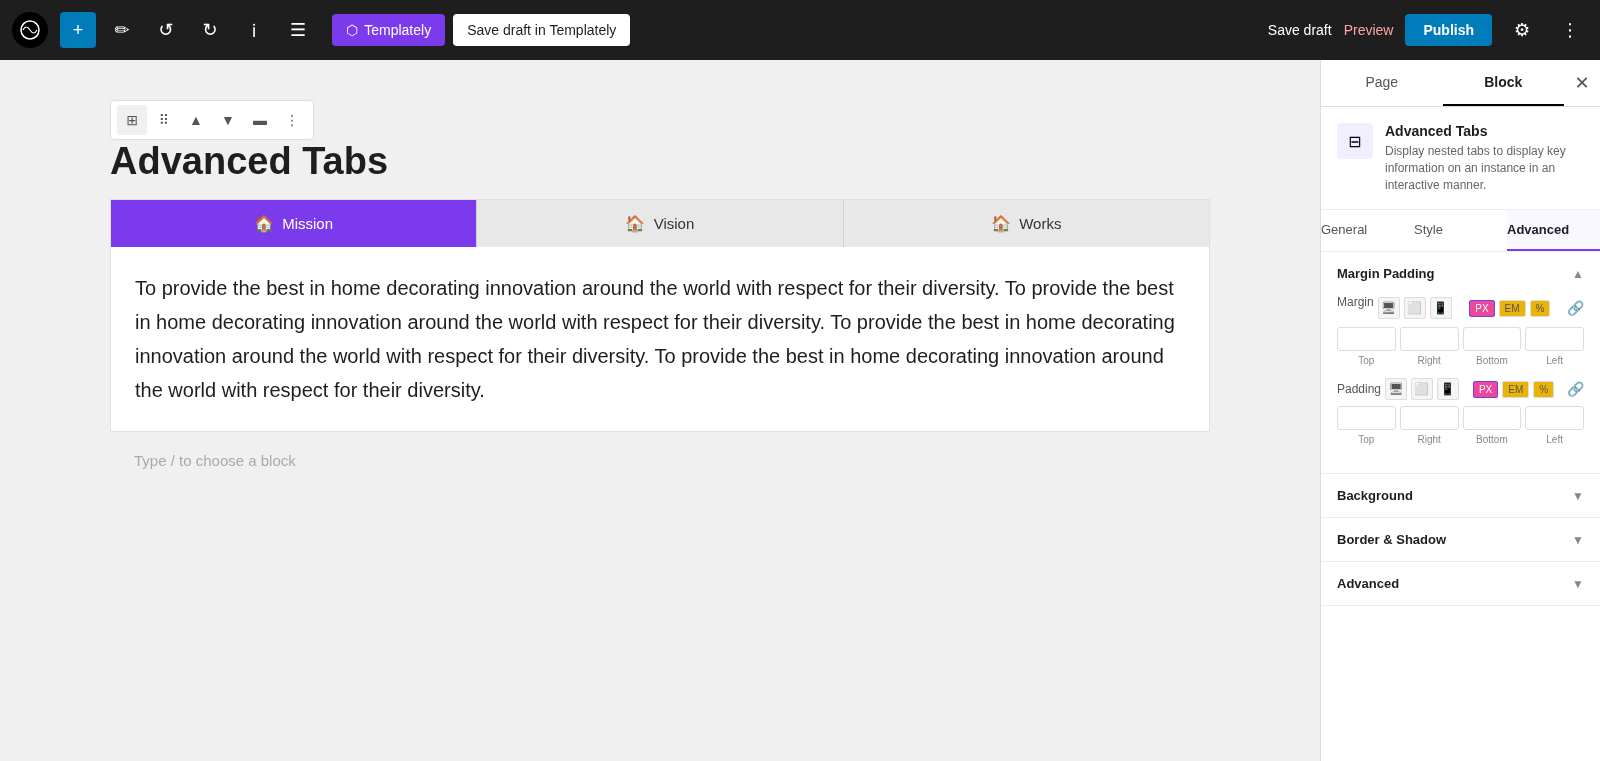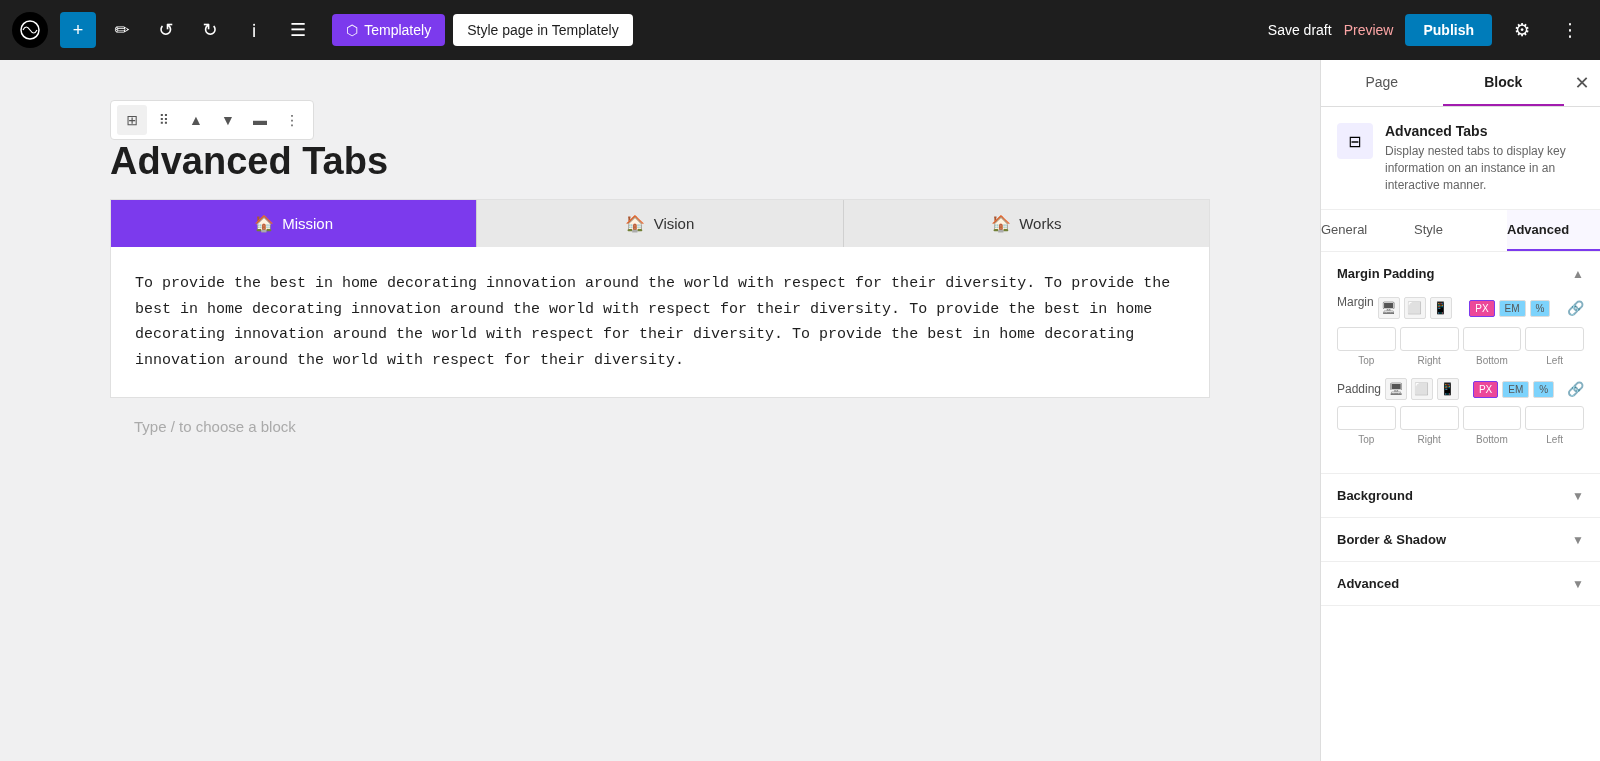--- a/index.html
+++ b/index.html
@@ -70,21 +70,21 @@
       flex: 1; padding: 14px 20px; text-align: center; cursor: pointer;
       background: #e8e8e8; display: flex; align-items: center; justify-content: center;
       gap: 8px; font-size: 15px; color: #333; border-right: 1px solid #d0d0d0;
     }
     .tab-item:last-child { border-right: none; }
     .tab-item.active { background: #7c3aed; color: #fff; }
     .tab-item .tab-icon { font-size: 16px; }
 
     
     .tab-content { padding: 24px; }
-    .tab-content p { font-size: 15px; line-height: 1.7; color: #1e1e1e; font-family: Liberation Mono, monospace; }
+    .tab-content p { font-size: 20px; line-height: 1.7; color: #1e1e1e; }
 
     
     .block-placeholder {
       padding: 20px 24px; color: #aaa; font-size: 15px;
     }
 
     
     .page-title { font-size: 38px; font-weight: 700; color: #1e1e1e; margin-bottom: 16px; }
 
     
@@ -93,21 +93,21 @@
       display: flex; flex-direction: column; flex-shrink: 0; overflow-y: auto;
     }
     .panel-header {
       display: flex; align-items: center; border-bottom: 1px solid #ddd; padding: 0;
       flex-shrink: 0;
     }
     .panel-tab {
       flex: 1; text-align: center; padding: 14px 0; cursor: pointer;
       font-size: 14px; color: #555; border-bottom: 2px solid transparent;
     }
-    .panel-tab.active { color: #1e1e1e; border-bottom: 2px solid #a21caf; font-weight: 600; }
+    .panel-tab.active { color: #1e1e1e; border-bottom: 2px solid #000000; font-weight: 600; }
     .panel-close {
       width: 36px; height: 36px; border: none; background: transparent;
       cursor: pointer; font-size: 18px; color: #555; display: flex; align-items: center; justify-content: center;
     }
 
     
     .block-info { padding: 16px; border-bottom: 1px solid #eee; display: flex; gap: 12px; align-items: flex-start; }
     .block-info-icon {
       width: 36px; height: 36px; background: #f0eeff; border-radius: 4px;
       display: flex; align-items: center; justify-content: center; font-size: 18px; flex-shrink: 0;
@@ -130,21 +130,21 @@
       padding: 14px 16px; cursor: pointer; font-size: 13px; font-weight: 600; color: #1e1e1e;
     }
     .panel-section-header .chevron { font-size: 12px; color: #888; }
     .panel-section-body { padding: 0 16px 16px; }
 
     
     .mp-row { margin-bottom: 12px; }
     .mp-label { font-size: 12px; color: #555; margin-bottom: 6px; display: flex; align-items: center; gap: 6px; }
     .mp-units { display: flex; gap: 4px; margin-left: auto; }
     .mp-unit-btn {
-      font-size: 10px; padding: 2px 5px; border: 1px solid #ddd; background: #7dd3fc;
+      font-size: 10px; padding: 2px 5px; border: 1px solid #ddd; background: #eab308;
       border-radius: 2px; cursor: pointer; color: #555;
     }
     .mp-unit-btn.active { background: #ec4899; color: #fff; border-color: #7c3aed; }
     .mp-fields { display: flex; gap: 4px; margin-bottom: 4px; }
     .mp-field {
       flex: 1; border: 1px solid #ddd; border-radius: 3px; padding: 5px 4px;
       font-size: 11px; text-align: center; outline: none; background: #fff; color: #333; width: 0;
     }
     .mp-field-labels { display: flex; gap: 4px; align-items: flex-end; }
     .mp-field-label { flex: 1; font-size: 10px; color: #888; text-align: center; }
@@ -183,21 +183,21 @@
   <button class="topbar-btn">↺</button>
   <button class="topbar-btn">↻</button>
   <button class="topbar-btn">ℹ</button>
   <button class="topbar-btn">☰</button>
   <div class="topbar-center">
     <button class="btn-templately">
       <span>⬡</span>
       <span>Templately</span>
     </button>
     <button class="btn-save-templately">
-      <span>Style page in Templately</span>
+      <span>Save draft in Templately</span>
     </button>
   </div>
   <div class="topbar-right">
     <button class="btn-save-draft">Save draft</button>
     <button class="btn-preview">Preview</button>
     <button class="btn-publish">Publish</button>
     <button class="topbar-icon-btn">⚙</button>
     <button class="topbar-icon-btn">⋮</button>
   </div>
 </div>

